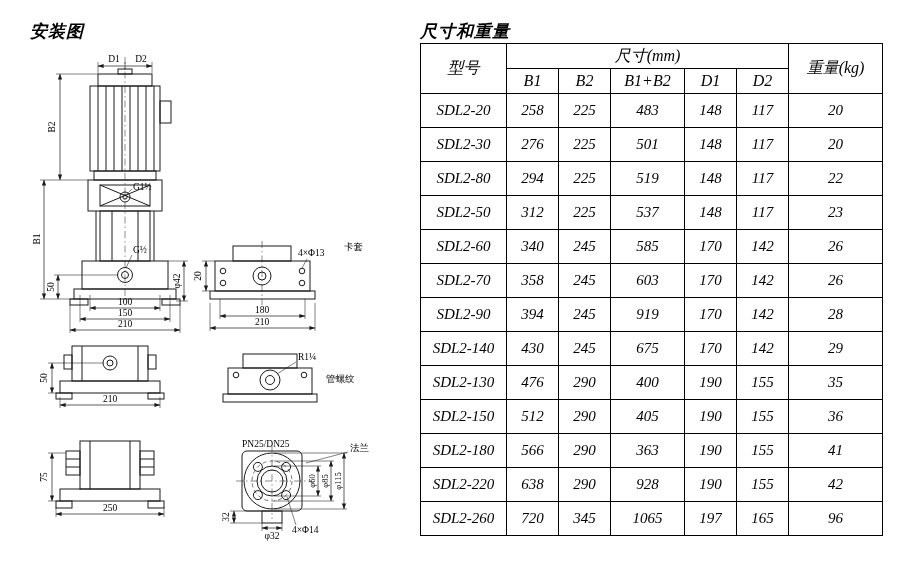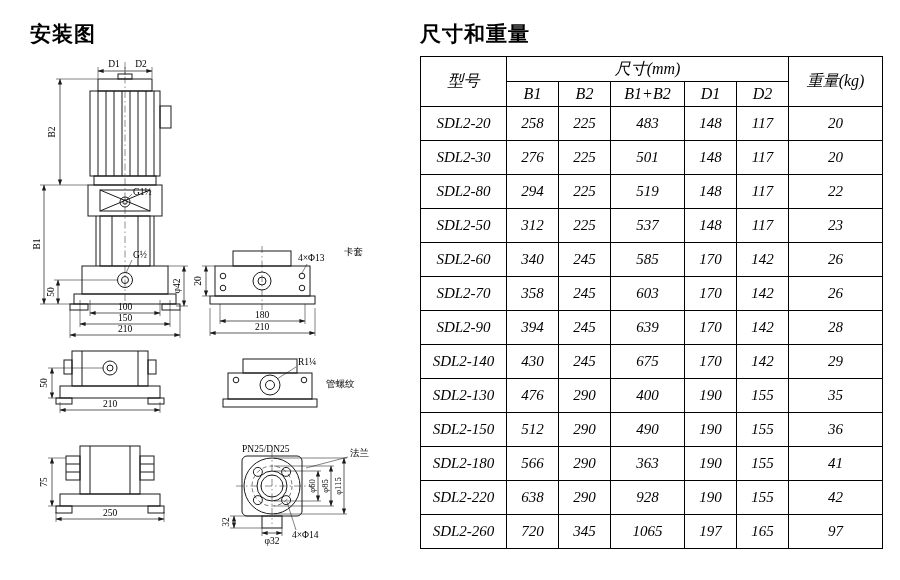--- a/index.html
+++ b/index.html
@@ -2,26 +2,26 @@
 <html><head>
 <meta charset="utf-8">
 <style>
   html,body{margin:0;padding:0;}
   body{
     width:900px;height:580px;background:#ffffff;position:relative;overflow:hidden;
     font-family:"Liberation Serif","DejaVu Serif",serif;color:#000;
   }
   .section-title{
     font-family:"DejaVu Sans","Liberation Sans",sans-serif;
-    font-weight:bold;font-size:21px;letter-spacing:1px;
+    font-weight:bold;font-size:17px;letter-spacing:1px;font-style:italic;
   }
   #left-panel{position:absolute;left:30px;top:20px;width:400px;}
   #right-panel{position:absolute;left:420px;top:20px;width:462px;}
   #left-panel .section-title{margin-bottom:6px;}
-  #right-panel .section-title{margin-bottom:8px;}
+  #right-panel .section-title{margin-bottom:0;}
 
   
   svg{display:block;}
   .s{fill:none;stroke:#1b1b1b;stroke-width:1;}
   .dash{fill:none;stroke:#1b1b1b;stroke-width:0.6;stroke-dasharray:4 3;}
   .cl{fill:none;stroke:#1b1b1b;stroke-width:0.5;stroke-dasharray:7 3 1.5 3;}
   .dim{stroke:#1b1b1b;stroke-width:0.7;fill:none;
        marker-start:url(#ah);marker-end:url(#ah);}
   .ext{stroke:#1b1b1b;stroke-width:0.55;fill:none;}
   text.dt{font-size:9.5px;fill:#000;text-anchor:middle;font-family:"Liberation Serif","DejaVu Serif",serif;}
@@ -297,21 +297,21 @@
           <td>245</td>
           <td>603</td>
           <td>170</td>
           <td>142</td>
           <td>26</td>
         </tr>
         <tr>
           <td>SDL2-90</td>
           <td>394</td>
           <td>245</td>
-          <td>639</td>
+          <td>919</td>
           <td>170</td>
           <td>142</td>
           <td>28</td>
         </tr>
         <tr>
           <td>SDL2-140</td>
           <td>430</td>
           <td>245</td>
           <td>675</td>
           <td>170</td>
@@ -324,21 +324,21 @@
           <td>290</td>
           <td>400</td>
           <td>190</td>
           <td>155</td>
           <td>35</td>
         </tr>
         <tr>
           <td>SDL2-150</td>
           <td>512</td>
           <td>290</td>
-          <td>490</td>
+          <td>405</td>
           <td>190</td>
           <td>155</td>
           <td>36</td>
         </tr>
         <tr>
           <td>SDL2-180</td>
           <td>566</td>
           <td>290</td>
           <td>363</td>
           <td>190</td>
@@ -354,17 +354,17 @@
           <td>155</td>
           <td>42</td>
         </tr>
         <tr>
           <td>SDL2-260</td>
           <td>720</td>
           <td>345</td>
           <td>1065</td>
           <td>197</td>
           <td>165</td>
-          <td>97</td>
+          <td>96</td>
         </tr>
       </tbody>
   </table>
 </div>
 
 </body></html>

